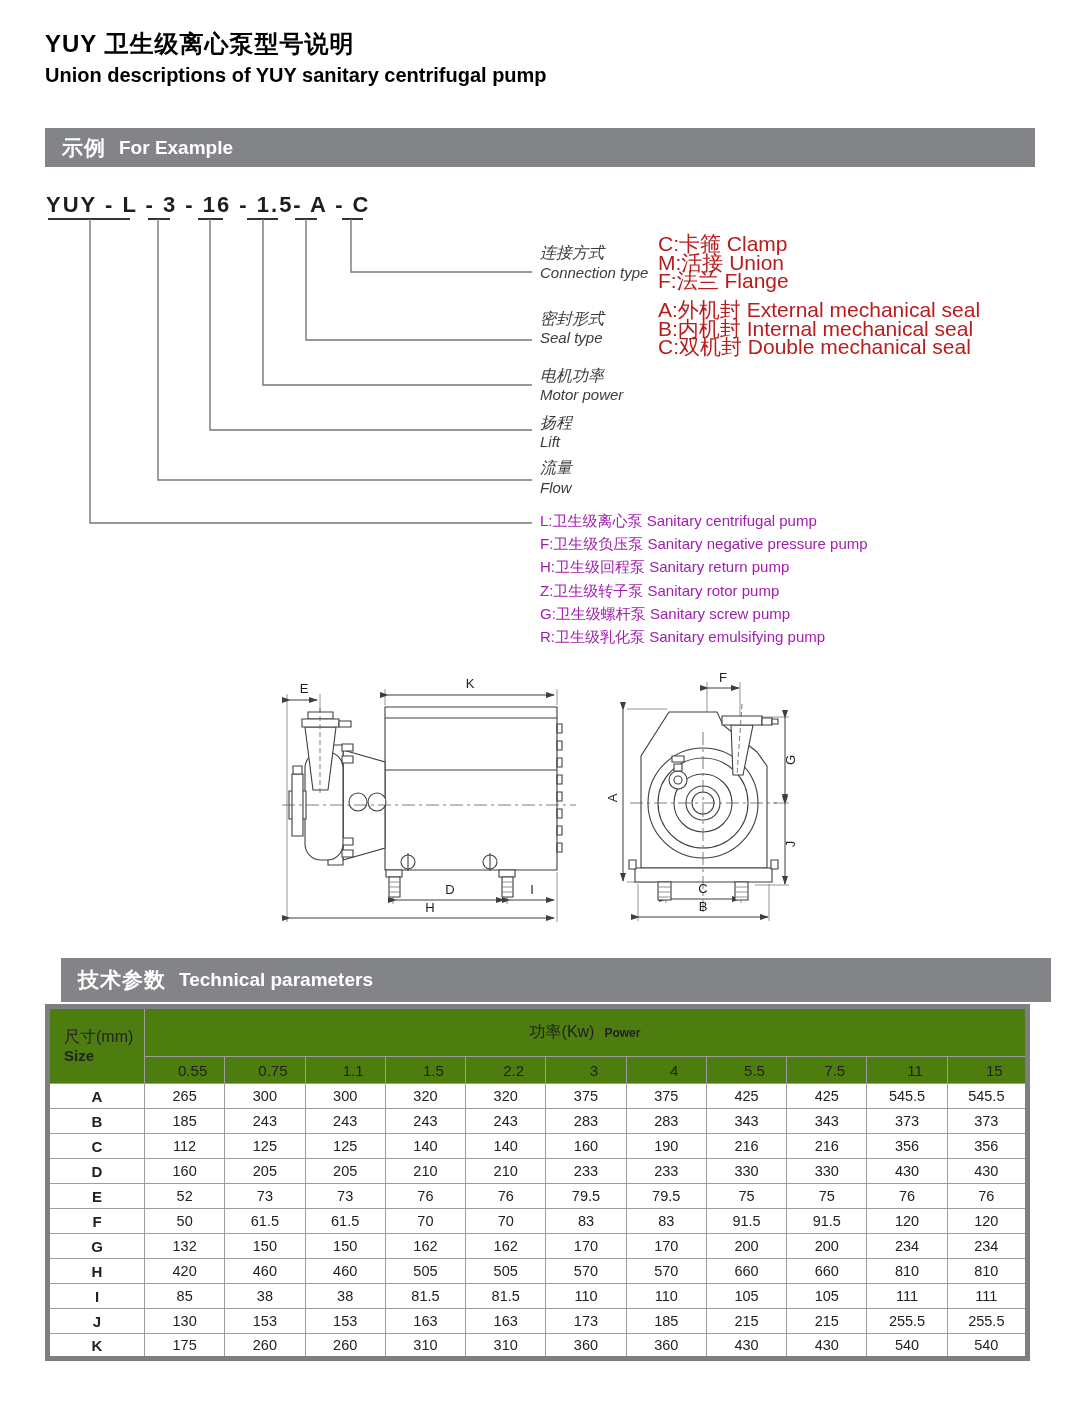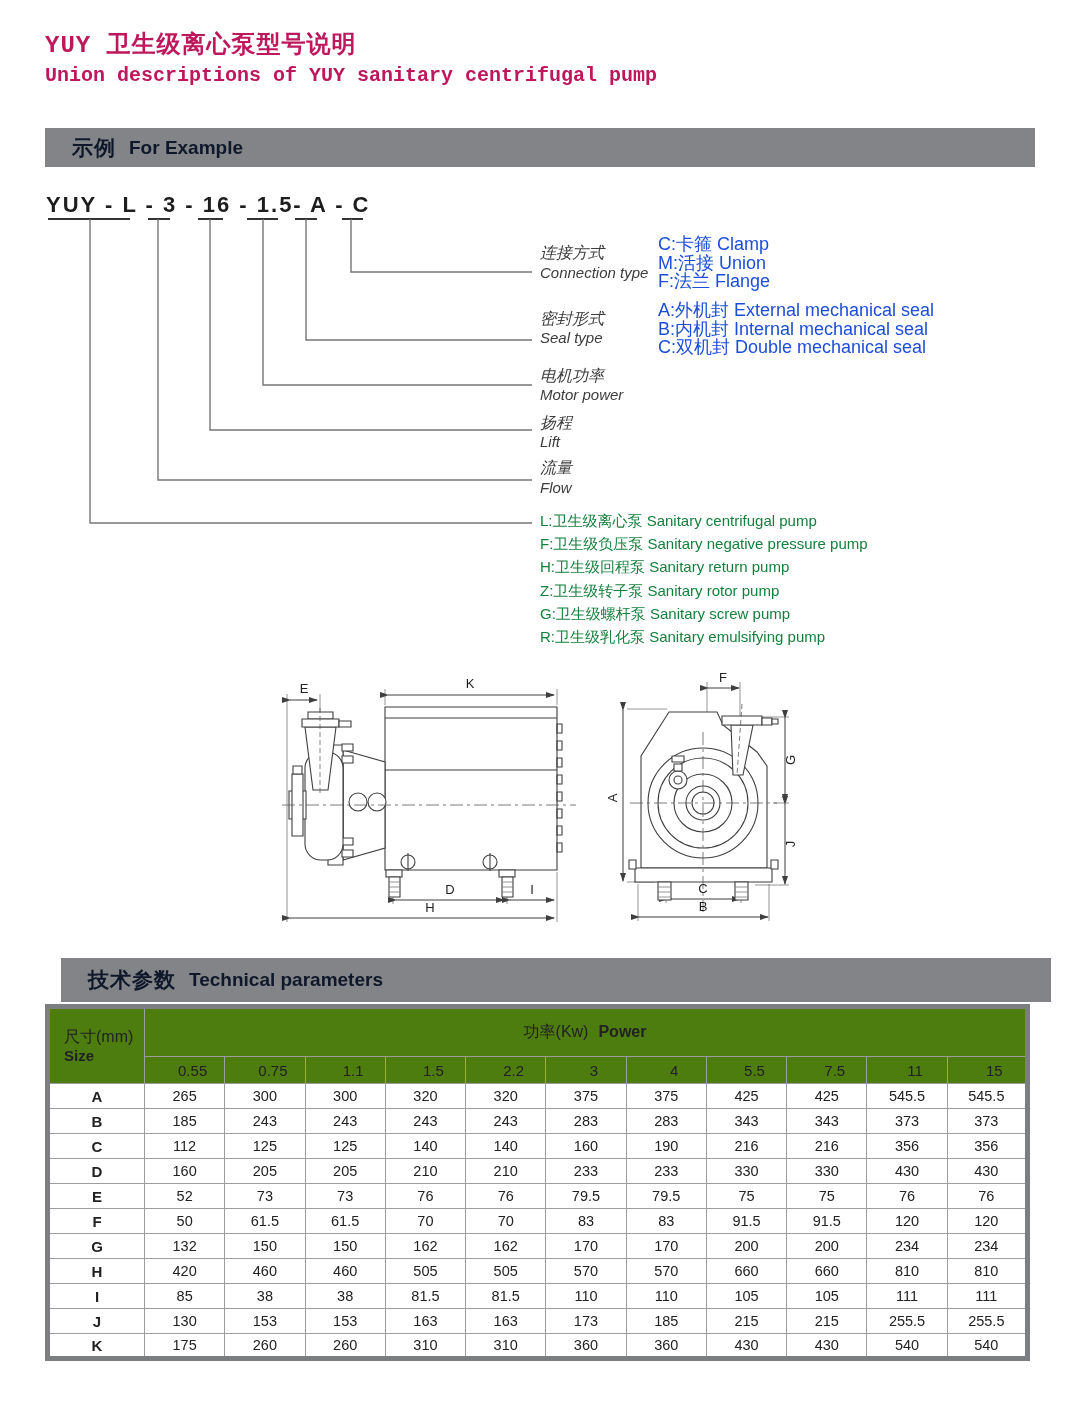--- a/index.html
+++ b/index.html
@@ -4,43 +4,43 @@
 <style>
   html,body { margin:0; padding:0; background:#e8e8e8; }
   .page {
     position:relative; width:1077px; height:1408px; margin:0 auto;
     background:#ffffff; overflow:hidden;
     font-family:"Liberation Sans", sans-serif; color:#2e2e2e;
   }
   
   .title-cn { position:absolute; left:45px; top:28px; font-size:24px; font-weight:bold; letter-spacing:1px; }
   .title-en { position:absolute; left:45px; top:64px; font-size:20px; font-weight:bold; }
-  .blue { color:#be185d;font-family:Liberation Mono, monospace; }
+  .blue { color:#000000; }
 
   
   .section-bar {
-    position:absolute; left:45px; width:990px; background:#828487; color:#0f172a;
-    display:flex; align-items:center; gap:13px; padding-left:27px; box-sizing:border-box;
+    position:absolute; left:45px; width:990px; background:#828487; color:#ffffff;
+    display:flex; align-items:center; gap:13px; padding-left:17px; box-sizing:border-box;
   }
   #example-bar { top:128px; height:39px; }
   #params-bar  { top:958px; height:44px;margin-left:16px; }
   .bar-cn { font-size:21px; font-weight:bold; letter-spacing:1px; }
   .bar-en { font-size:19px; font-weight:bold; }
 
   
   .model-code { position:absolute; left:46px; top:192px; font-size:22px; font-weight:bold; letter-spacing:2px; color:#1d1d1d; white-space:pre; }
 
   
   #connector-svg { position:absolute; left:0; top:0; pointer-events:none; }
 
   
   .lbl { position:absolute; font-size:16px; color:#3c3c3c; white-space:nowrap;font-style:italic; }
   .lbl.en { font-size:15px; }
-  .opts { position:absolute; font-size:18px; color:#1d4ed8; line-height:18.7px; white-space:nowrap; }
-  .pump-types { position:absolute; left:540px; top:509px; font-size:15px; color:#15803d; line-height:23.2px; white-space:nowrap; }
+  .opts { position:absolute; font-size:21px; color:#b91c1c; line-height:18.7px; white-space:nowrap; }
+  .pump-types { position:absolute; left:540px; top:509px; font-size:15px; color:#a21caf; line-height:23.2px; white-space:nowrap; }
 
   
   .drawing { position:absolute; }
   .drawing * { vector-effect:non-scaling-stroke; }
   .ln   { stroke:#3f3f3f; stroke-width:1.1; fill:none; }
   .fillw{ fill:#ffffff; }
   .ext  { stroke:#7a7a7a; stroke-width:0.8; }
   .dim  { stroke:#3f3f3f; stroke-width:1; }
   .cl   { stroke:#5a5a5a; stroke-width:0.8; stroke-dasharray:13 4 3 4; }
   .dash { stroke:#5a5a5a; stroke-width:0.8; stroke-dasharray:5 3; }
@@ -56,21 +56,21 @@
   #params-table thead th { background:#4d7c0f; font-weight:normal; }
   #params-table .hrow1 th { height:47px; }
   #params-table .hrow2 th { height:26px; font-size:15px;padding-left:16px; }
   #params-table tbody tr { height:25px; background:#ffffff; }
   #params-table tbody th { font-weight:bold; font-size:15px; background:#ffffff; }
   #params-table tbody td { font-size:14.5px; }
   .size-head { text-align:left !important; padding-left:14px !important; line-height:1.25; }
   .size-cn { font-size:16px; }
   .size-en { font-size:15px; font-weight:bold; }
   .power-cn { font-size:16px; }
-  .power-en { font-size:16px; font-weight:bold; margin-left:10px; }
+  .power-en { font-size:12px; font-weight:bold; margin-left:10px; }
 </style>
 </head>
 <body>
 
 <div class="page">
 
   <div class="title-cn blue">YUY  卫生级离心泵型号说明</div>
   <div class="title-en blue">Union descriptions of YUY sanitary centrifugal pump</div>
 
   <div class="section-bar" id="example-bar">

